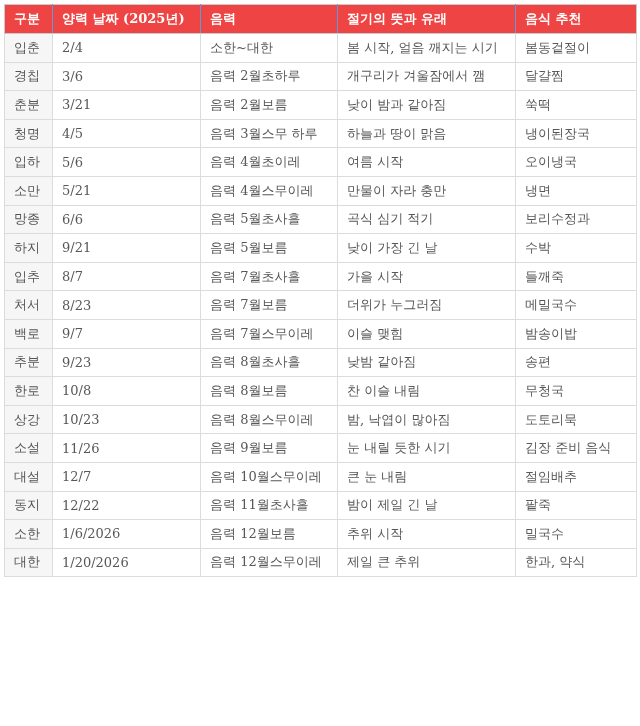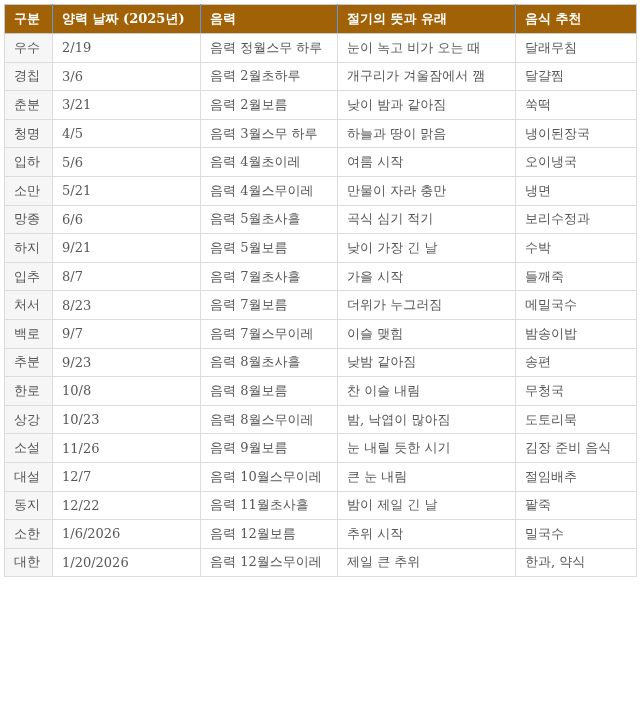--- a/index.html
+++ b/index.html
@@ -18,21 +18,21 @@
   }
   table.season-table {
     width: 632px;
     border-collapse: collapse;
     table-layout: fixed;
     font-size: 13px;
     color: #575757;
     border: 1px solid #c9c9c9;
   }
   table.season-table thead th {
-    background: #a16207;
+    background: #ef4444;
     color: #ffffff;
     font-weight: 700;
     text-align: left;
     padding: 0 4px 0 9px;
     height: 28px;
     font-size: 13px;
     border-right: 1px solid #5e99dc;
     border-bottom: 1px solid #c9c9c9;
     white-space: nowrap;
     overflow: hidden;
@@ -76,25 +76,25 @@
       <tr>
         <th>구분</th>
         <th>양력 날짜 (2025년)</th>
         <th>음력</th>
         <th>절기의 뜻과 유래</th>
         <th>음식 추천</th>
       </tr>
     </thead>
     <tbody>
         <tr>
-          <th scope="row">우수</th>
-          <td>2/19</td>
-          <td>음력 정월스무 하루</td>
-          <td>눈이 녹고 비가 오는 때</td>
-          <td>달래무침</td>
+          <th scope="row">입춘</th>
+          <td>2/4</td>
+          <td>소한~대한</td>
+          <td>봄 시작, 얼음 깨지는 시기</td>
+          <td>봄동겉절이</td>
         </tr>
         <tr>
           <th scope="row">경칩</th>
           <td>3/6</td>
           <td>음력 2월초하루</td>
           <td>개구리가 겨울잠에서 깸</td>
           <td>달걀찜</td>
         </tr>
         <tr>
           <th scope="row">춘분</th>

